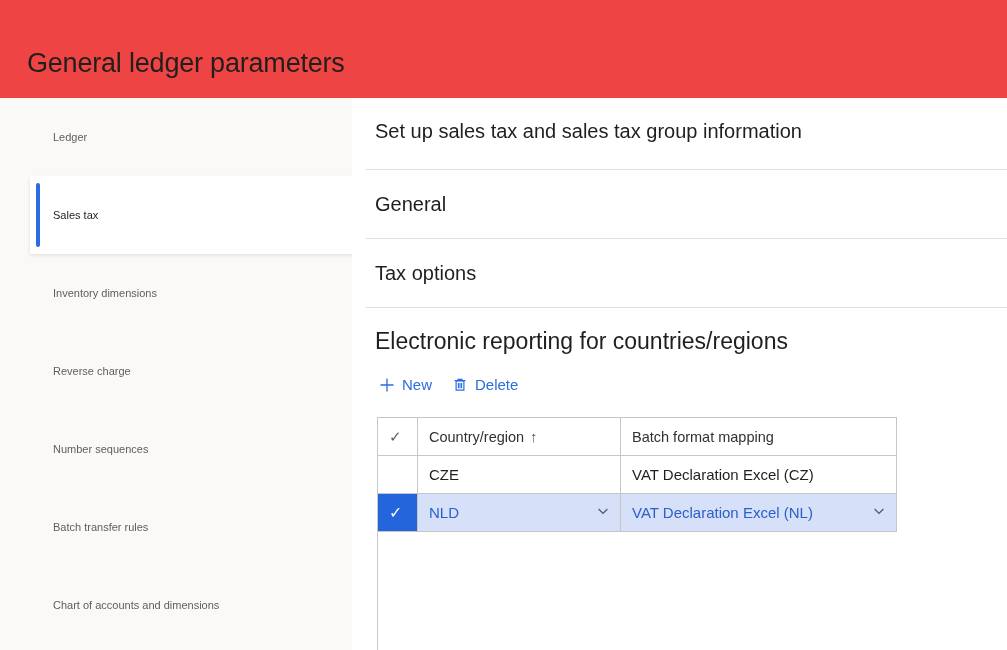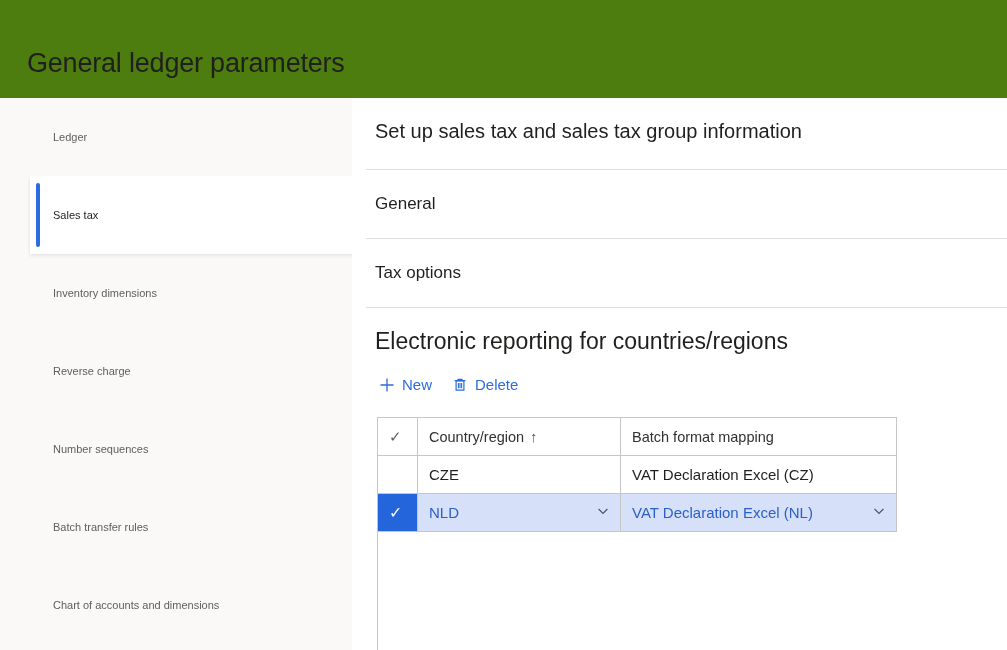--- a/index.html
+++ b/index.html
@@ -14,21 +14,21 @@
     font-family: "Liberation Sans", sans-serif;
     background: #faf9f8;
     color: #201f1e;
     -webkit-font-smoothing: antialiased;
   }
 
   .page {
     position: relative;
     width: 1007px;
     height: 650px;
-    background: #4d7c0f;
+    background: #ef4444;
   }
 
   
   .page-title {
     position: absolute;
     left: 27px;
     top: 45px;
     font-size: 27px;
     font-weight: 400;
     letter-spacing: -0.2px;
@@ -107,21 +107,21 @@
     margin-left: 14px;
     border-top: 1px solid #e1dfdd;
     height: 69px;
     display: flex;
     align-items: center;
     padding-left: 9px;
     cursor: pointer;
   }
 
   .section-head .section-title {
-    font-size: 17px;
+    font-size: 20px;
     font-weight: 400;
     color: #201f1e;
     line-height: 24px;
   }
 
   
   .er-section {
     position: relative;
     margin-left: 14px;
     border-top: 1px solid #e1dfdd;

